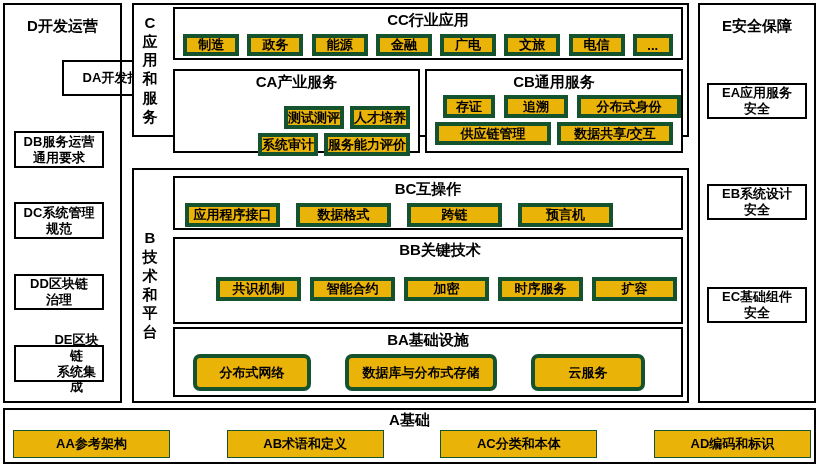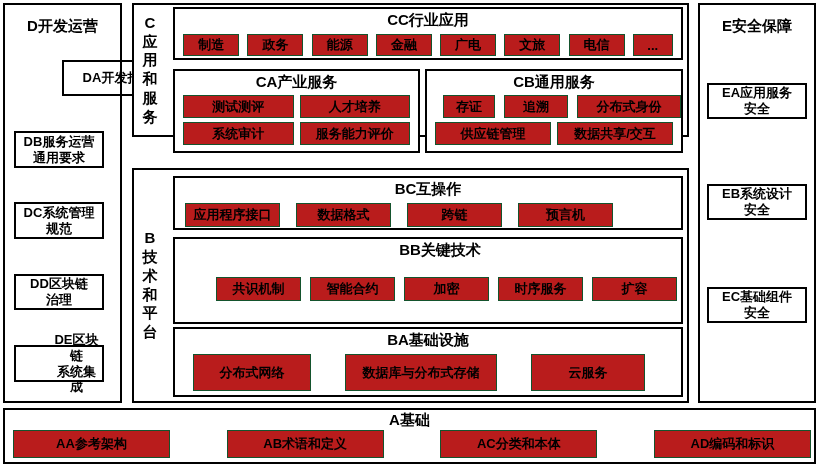--- a/index.html
+++ b/index.html
@@ -14,43 +14,43 @@
   .col-title{position:absolute;top:12px;left:0;right:0;text-align:center;font-size:15px;}
   .col-item{
     position:absolute;border:2px solid #000;box-sizing:border-box;
     display:flex;align-items:center;justify-content:center;
     font-size:13px;line-height:1.2;text-align:center;white-space:pre-line;
   }
   .vtitle-wrap{position:absolute;left:4px;top:0;height:100%;width:24px;
     display:flex;align-items:center;justify-content:center;}
   .vtitle{width:17px;word-break:break-all;line-height:1.25;font-size:15px;text-align:center;}
   .chip{
-    border:1px solid #14532d;box-sizing:border-box;height:23px;
+    border:4px solid #14532d;box-sizing:border-box;height:23px;
     display:flex;align-items:center;justify-content:center;
-    font-size:13px;white-space:nowrap;background:#b91c1c;
+    font-size:13px;white-space:nowrap;background:#eab308;
   }
   
   .cc-row{display:flex;justify-content:space-evenly;align-items:center;margin-top:3px;}
   .cc-row .chip{width:56px;height:22px;}
   .cc-row .chip.dots{width:40px;}
   
-  .grid-rows{display:flex;flex-direction:column;gap:4px;padding:0 8px;margin-top:2px;}
+  .grid-rows{display:flex;flex-direction:column;gap:4px;padding:0 8px;margin-top:13px;align-items:flex-end;}
   .grid-row{display:flex;gap:6px;}
   .grid-row .chip{flex:1;}
   .cb-r1{display:flex;gap:9px;padding-left:8px;margin-top:2px;margin-bottom:4px;justify-content:flex-end;}
   .cb-r1 .c1{width:52px;} .cb-r1 .c2{width:64px;} .cb-r1 .c3{width:104px;}
   .cb-r2{display:flex;gap:6px;padding:0 8px;}
   .cb-r2 .chip{flex:1;}
   
   .bc-row{display:flex;gap:16px;padding-left:10px;margin-top:3px;}
   .bc-row .chip{width:95px;height:24px;}
   .bb-row{display:flex;gap:9px;padding-left:17px;margin-top:16px;}
   .bb-row .chip{width:85px;height:24px;}
   .ba-row{display:flex;gap:34px;padding-left:18px;margin-top:3px;}
-  .ba-row .chip{height:37px;}
+  .ba-row .chip{height:37px;border-radius:7px;}
   .ba-row .chip.w1{width:118px;}
   .ba-row .chip.w2{width:152px;}
   .ba-row .chip.w3{width:114px;}
   
   .a-title{position:absolute;top:1px;left:0;right:0;text-align:center;font-size:15px;}
   .a-row{position:absolute;top:20px;left:8px;right:3px;display:flex;justify-content:space-between;}
   .a-row .chip{width:157px;height:28px;border-width:1px;}
 </style>
 </head>
 <body>

